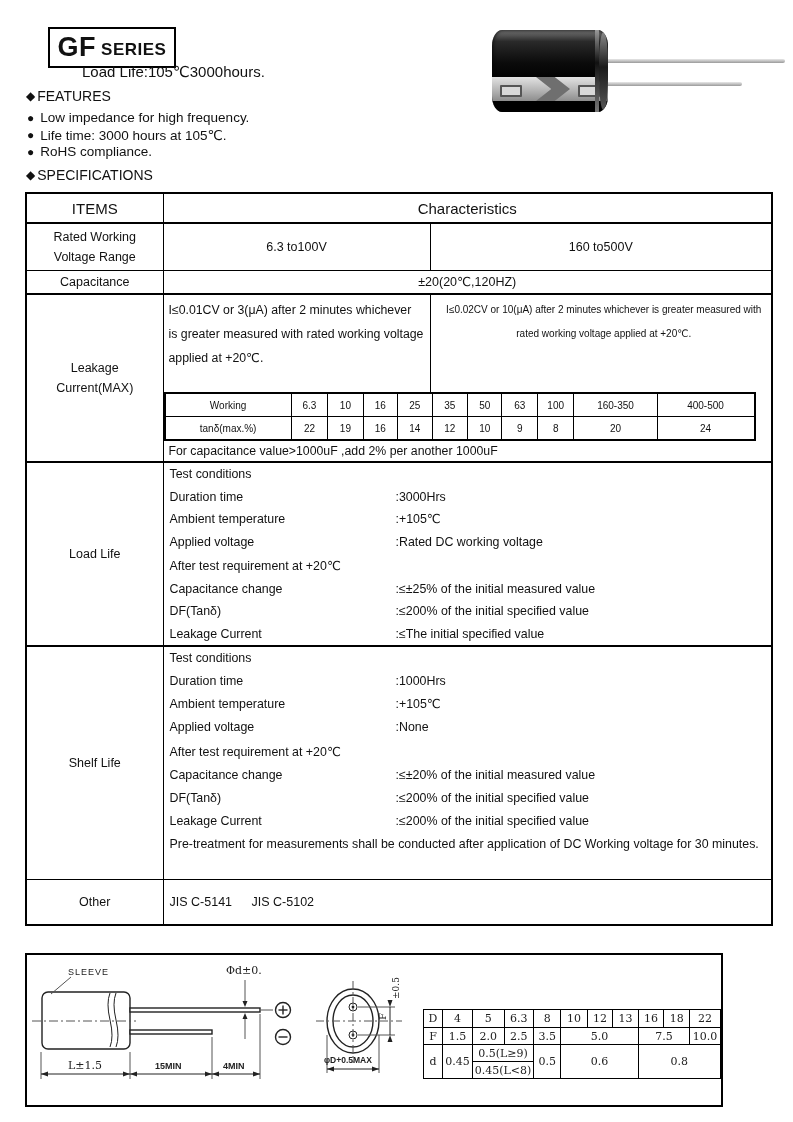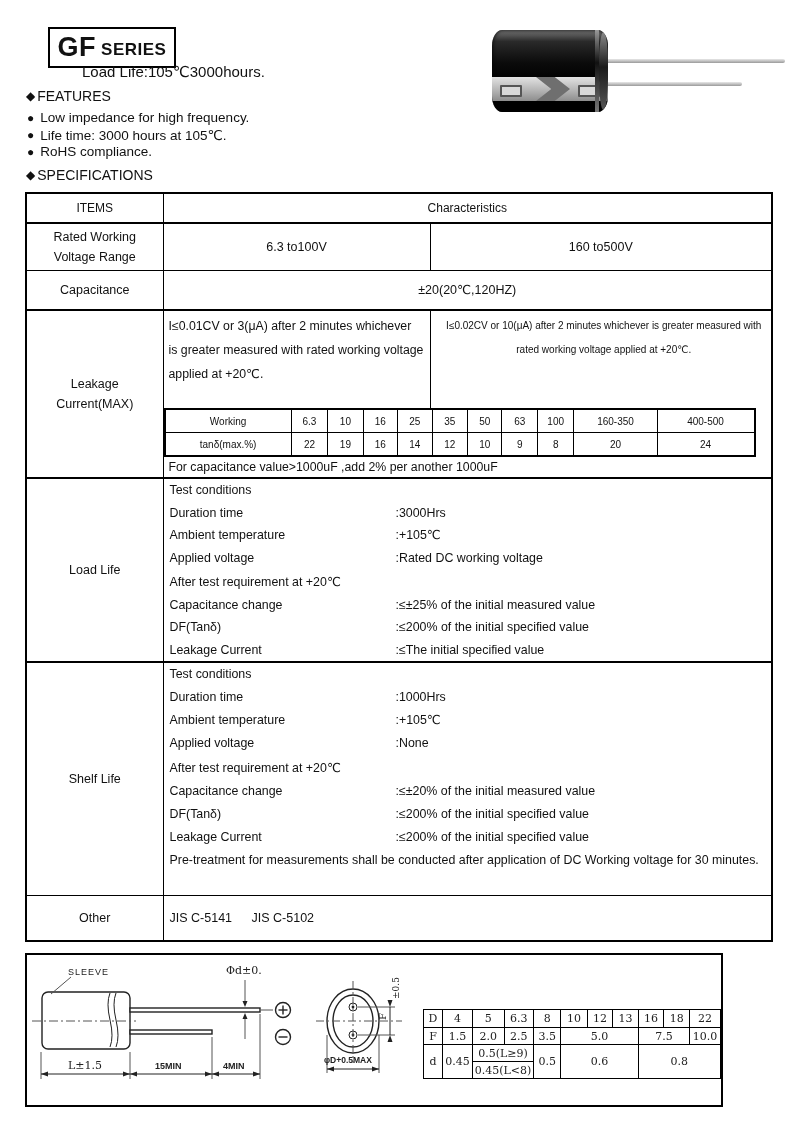--- a/index.html
+++ b/index.html
@@ -43,21 +43,21 @@
   .cap-mark.m2{left:86px;}
   .cap-crimp{position:absolute;right:9px;top:0;bottom:0;width:4px;background:linear-gradient(180deg,#999,#111 40%,#777);}
   .cap-endcap{position:absolute;right:0;top:2px;bottom:2px;width:9px;border-radius:50% / 40%;
     background:linear-gradient(180deg,#8a8a8a,#1a1a1a 45%,#555);}
 
   
   table.spec{border-collapse:collapse;table-layout:fixed;width:746px;border:2px solid #000;}
   table.spec td,table.spec th{border:1px solid #000;padding:0;font-weight:normal;
     text-align:center;vertical-align:middle;font-size:12.5px;color:#111;}
   table.spec .sec-sep{border-bottom-width:2px;}
-  table.spec .hdr{font-size:12px;border-bottom-width:2px;margin-left:12px;}
+  table.spec .hdr{font-size:15px;border-bottom-width:2px;margin-left:12px;}
   .cell-2line{line-height:20px;}
   .left-cell{text-align:left !important;padding-left:6px !important;}
 
   .leak-cell{text-align:left !important;vertical-align:top !important;}
   .leak-top{display:flex;height:97px;}
   .leak-left{width:267px;box-sizing:border-box;border-right:1px solid #000;
     padding:3px 6px 0 5px;line-height:24px;font-size:12.3px;}
   .leak-right{flex:1;padding:3px 0 0 6px;line-height:24px;font-size:10px;text-align:center;}
   table.tan{border-collapse:collapse;table-layout:fixed;width:592px;border:2px solid #000;}
   table.tan td{border:1px solid #000;height:22px;text-align:center;font-size:10px;padding:0;}
@@ -141,21 +141,21 @@
     <tr style="height:47px;">
       <td class="cell-2line">
         <div>Rated Working</div>
         <div>Voltage Range</div>
       </td>
       <td>6.3 to100V</td>
       <td>160 to500V</td>
     </tr>
 
 
-    <tr style="height:40px;">
+    <tr style="height:24px;">
       <td class="sec-sep">Capacitance</td>
       <td class="sec-sep" colspan="2">±20(20℃,120HZ)</td>
     </tr>
 
     <tr style="height:142px;">
       <td class="cell-2line sec-sep">
         <div>Leakage</div>
         <div>Current(MAX)</div>
       </td>
       <td class="leak-cell sec-sep" colspan="2">

